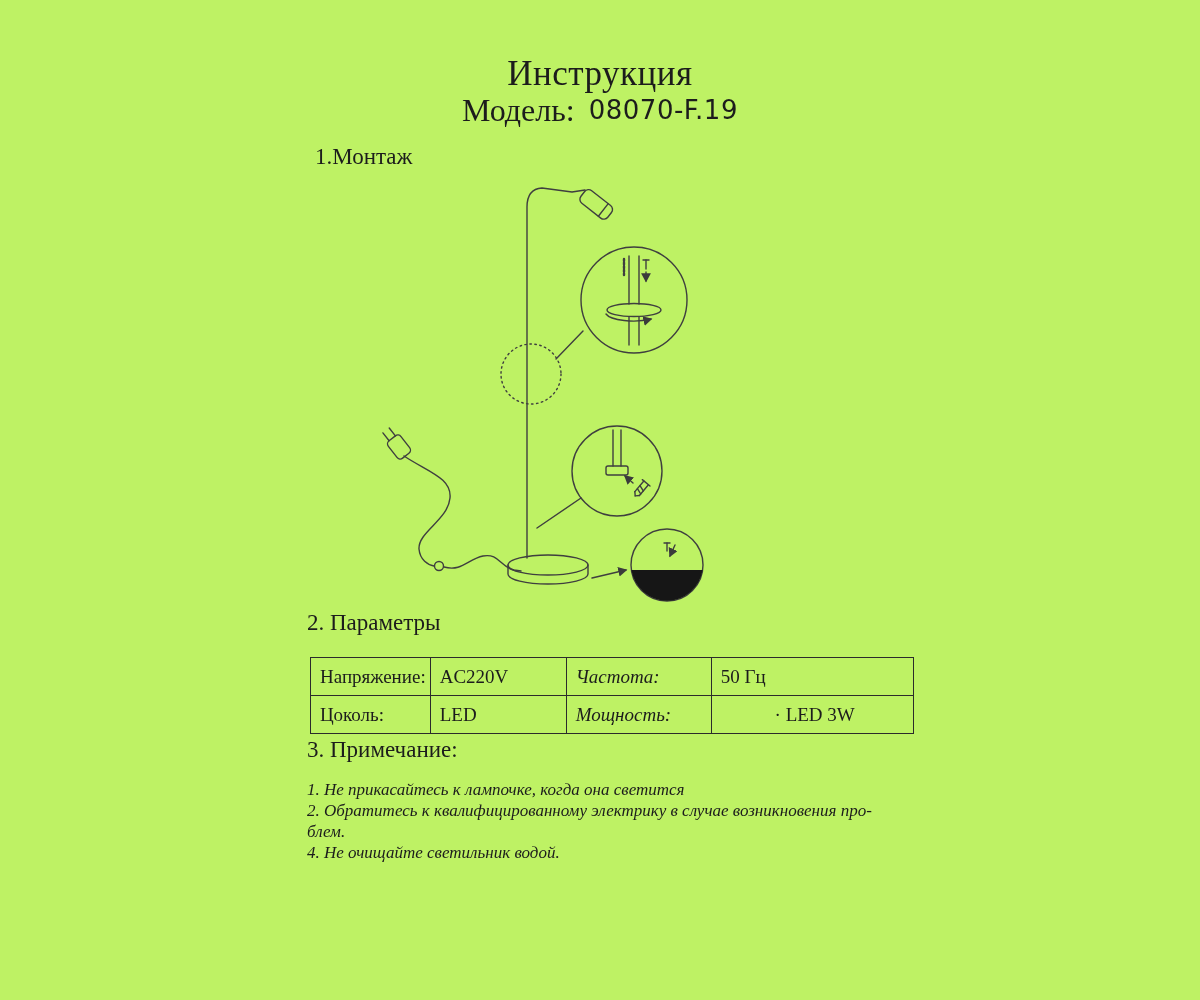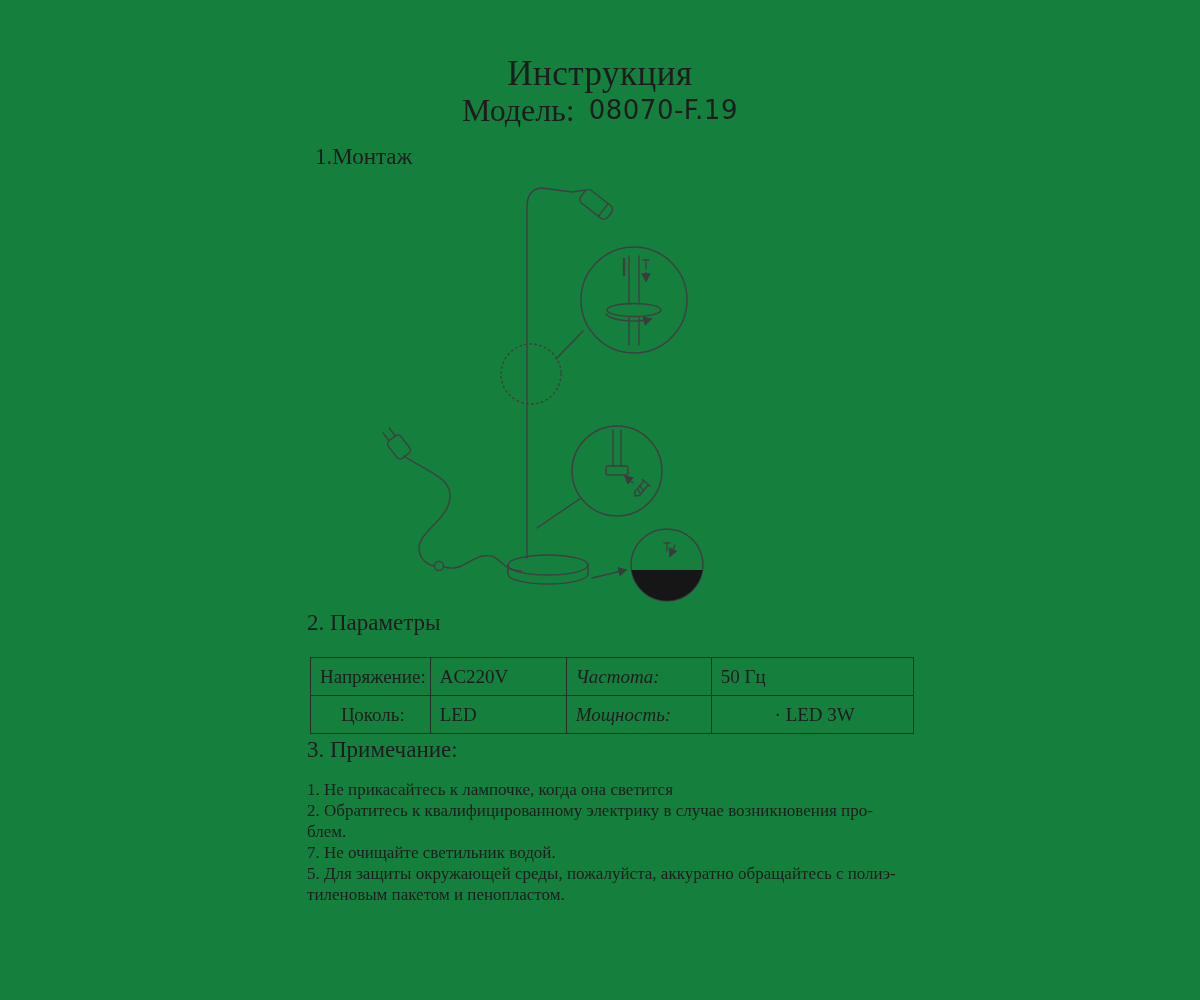--- a/index.html
+++ b/index.html
@@ -3,21 +3,21 @@
 <meta charset="utf-8">
 <style>
   * { margin:0; padding:0; box-sizing:border-box; }
   html,body { width:1200px; height:1000px; }
   body {
     background:#ffffff;
     color:#1c1c1c;
     font-family:"Liberation Serif", serif;
     position:relative;
   }
-  .page { position:absolute; inset:0; overflow:hidden; background:#15803d; }
+  .page { position:absolute; inset:0; overflow:hidden; background:#bef264; }
 
   .title {
     position:absolute; top:54px; left:0; width:100%;
     text-align:center; font-size:35px; letter-spacing:0.5px;
   }
   .model-line {
     position:absolute; top:92px; left:0; width:100%;
     text-align:center;
   }
   .model-label { font-size:32px; }
@@ -34,27 +34,28 @@
 
   table.params {
     position:absolute; left:310px; top:657px;
     border-collapse:collapse;
   }
   table.params td {
     border:1.3px solid #2b2b2b;
     height:38px; vertical-align:middle;
     font-size:19px; padding:0 4px 0 9px;
   }
-  td.w0{ width:111px;text-align:center; } td.w1{ width:136px; } td.w2{ width:145px;font-style:italic; } td.w3{ width:202px; }
+  td.w0{ width:111px; } td.w1{ width:136px; } td.w2{ width:145px;font-style:italic; } td.w3{ width:202px; }
   .small-sans { font-family:Liberation Serif, serif; font-size:13.5px;text-align:center; }
 
   .notes-block { position:absolute; left:307px; top:779px; width:620px; }
   .notes-block p {
     font-size:17px; line-height:21px; margin:0;
     white-space:pre-line;
+    font-style:italic;
   }
 
   svg.diagram { position:absolute; left:0; top:0; }
 </style>
 </head>
 <body>
 
 <div class="page">
 
   <div class="title">Инструкция</div>
@@ -161,18 +162,16 @@
       </tr>
     </tbody>
   </table>
 
   <div class="heading h-notes">3. Примечание:</div>
 
   <div class="notes-block">
     <p>1. Не прикасайтесь к лампочке, когда она светится</p>
     <p>2. Обратитесь к квалифицированному электрику в случае возникновения про-
 блем.</p>
-    <p>7. Не очищайте  светильник водой.</p>
-    <p>5. Для защиты окружающей среды, пожалуйста, аккуратно обращайтесь с полиэ-
-тиленовым пакетом и пенопластом.</p>
+    <p>4. Не очищайте  светильник водой.</p>
   </div>
 
 </div>
 
 </body></html>

